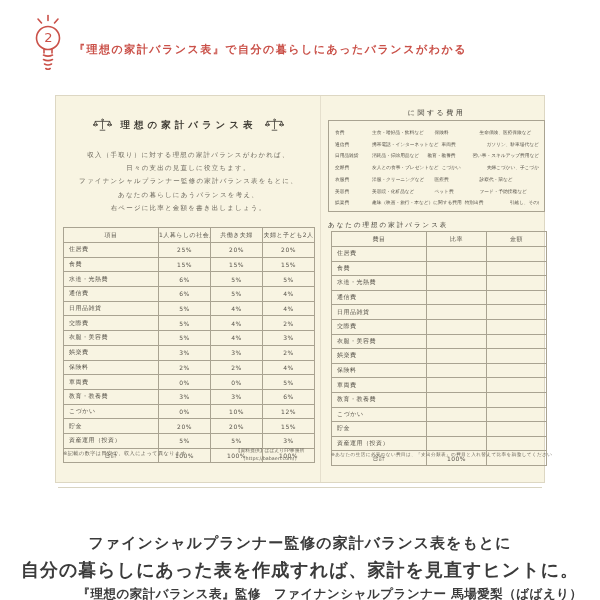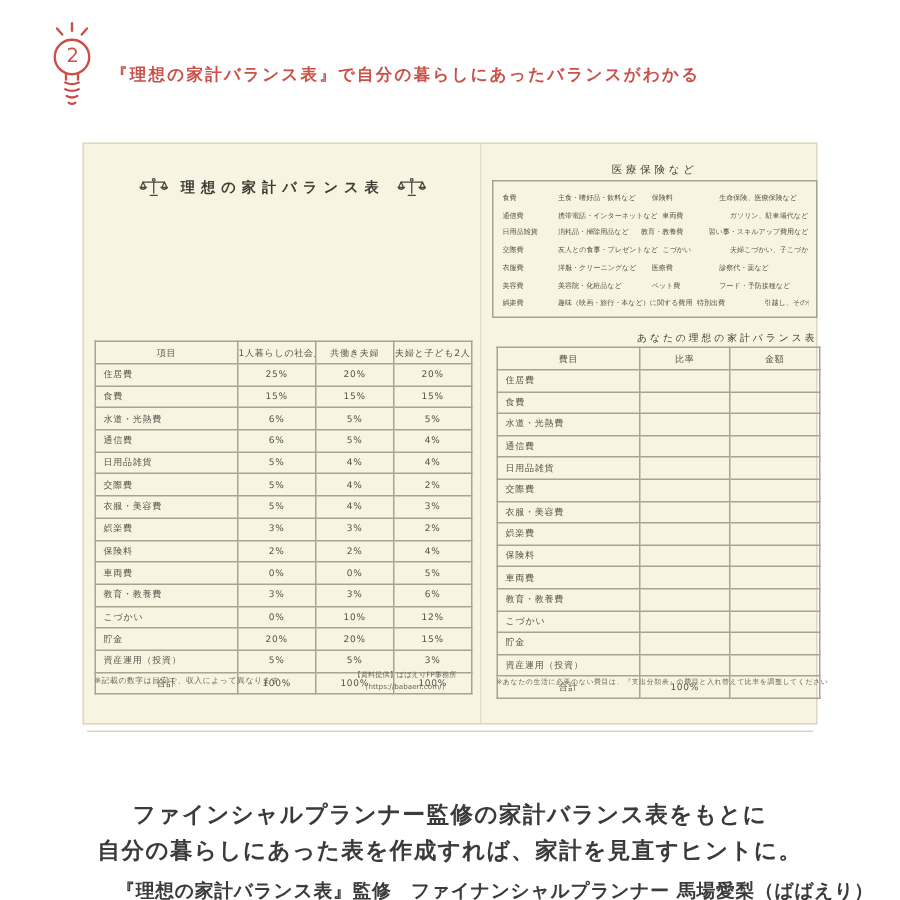--- a/index.html
+++ b/index.html
@@ -54,29 +54,29 @@
   .credit{left:168px;top:351px;width:92px;text-align:center;font-size:4.8px;
     line-height:7.6px;color:var(--soft-ink);}
 
   
   .cls-title{left:272px;top:12px;width:217px;text-align:center;font-size:7px;
     letter-spacing:2.5px;color:#3f3c35;}
   .cls-box{left:272px;top:24px;width:217px;height:92px;border:1px solid var(--line);
     box-sizing:border-box;padding:6px 5px 0 6px;}
   .cls-row{display:grid;grid-template-columns:34px 1fr 42px 1fr;column-gap:3px;
     line-height:11.7px;font-size:4.7px;color:var(--ink);white-space:nowrap;overflow:hidden;}
-  .yb-title{left:272px;top:125px;width:217px;text-align:right;font-size:6.5px;
+  .yb-title{left:272px;top:125px;width:217px;text-align:left;font-size:6.5px;
     letter-spacing:2px;color:#3f3c35;}
   .rp-footnote{left:275px;top:356px;font-size:4.6px;}
 
   
   .footer-line{left:0;width:600px;text-align:center;color:var(--footer-ink);
     font-weight:bold;white-space:nowrap;margin-top:36px;}
   .f1{top:498px;font-size:15px;letter-spacing:1px;}
-  .f2{top:522px;font-size:15px;letter-spacing:1px;}
+  .f2{top:522px;font-size:18px;letter-spacing:1px;}
   .f3{top:550px;font-size:12.5px;letter-spacing:0.5px;padding-left:30px;}
 </style>
 </head>
 <body>
 
 <div class="abs bulb-wrap">
   <svg width="32" height="68" viewBox="0 0 32 68" fill="none" stroke="#ca5149" stroke-width="1.6" stroke-linecap="round">
     <line x1="6" y1="8" x2="9.5" y2="12"></line>
     <line x1="16" y1="4.5" x2="16" y2="9.5"></line>
     <line x1="26" y1="8" x2="22.5" y2="12"></line>
@@ -111,20 +111,27 @@
         <circle cx="10" cy="1.6" r="0.9"></circle>
         <line x1="2.5" y1="3.2" x2="17.5" y2="3.2"></line>
         <line x1="10" y1="3.2" x2="10" y2="11"></line>
         <path d="M2.5,3.2 L0.8,7 M2.5,3.2 L4.2,7 M0.3,7 Q2.5,9.6 4.7,7 Z"></path>
         <path d="M17.5,3.2 L15.8,7 M17.5,3.2 L19.2,7 M15.3,7 Q17.5,9.6 19.7,7 Z"></path>
         <path d="M7.5,12.5 L12.5,12.5"></path>
       </svg>
     </span>
   </div>
 
+  <div class="abs intro" id="intro">
+      <div>収入（手取り）に対する理想の家計バランスがわかれば、</div>
+      <div>日々の支出の見直しに役立ちます。</div>
+      <div>ファイナンシャルプランナー監修の家計バランス表をもとに、</div>
+      <div>あなたの暮らしにあうバランスを考え、</div>
+      <div>右ページに比率と金額を書き出しましょう。</div>
+    </div>
 
   <table class="abs ideal-table" id="ideal-table">
     <colgroup>
         <col style="width:95px">
         <col style="width:52px">
         <col style="width:52px">
         <col style="width:52px">
       </colgroup>
     <thead>
         <tr id="ideal-head">
@@ -227,21 +234,21 @@
         </tr>
       </tbody>
   </table>
 
   <div class="abs footnote lp-footnote">※記載の数字は目安で、収入によって異なります</div>
   <div class="abs credit">
     <div>【資料提供】ばばえりFP事務所</div>
     <div>（https://babaeri.com/）</div>
   </div>
 
-  <div class="abs cls-title">医療保険など</div>
+  <div class="abs cls-title">に関する費用</div>
   <div class="abs cls-box" id="cls-box">
       <div class="cls-row">
         <span>食費</span>
         <span>主食・嗜好品・飲料など</span>
         <span>保険料</span>
         <span>生命保険、医療保険など</span>
       </div>
       <div class="cls-row">
         <span>通信費</span>
         <span>携帯電話・インターネットなど</span>

